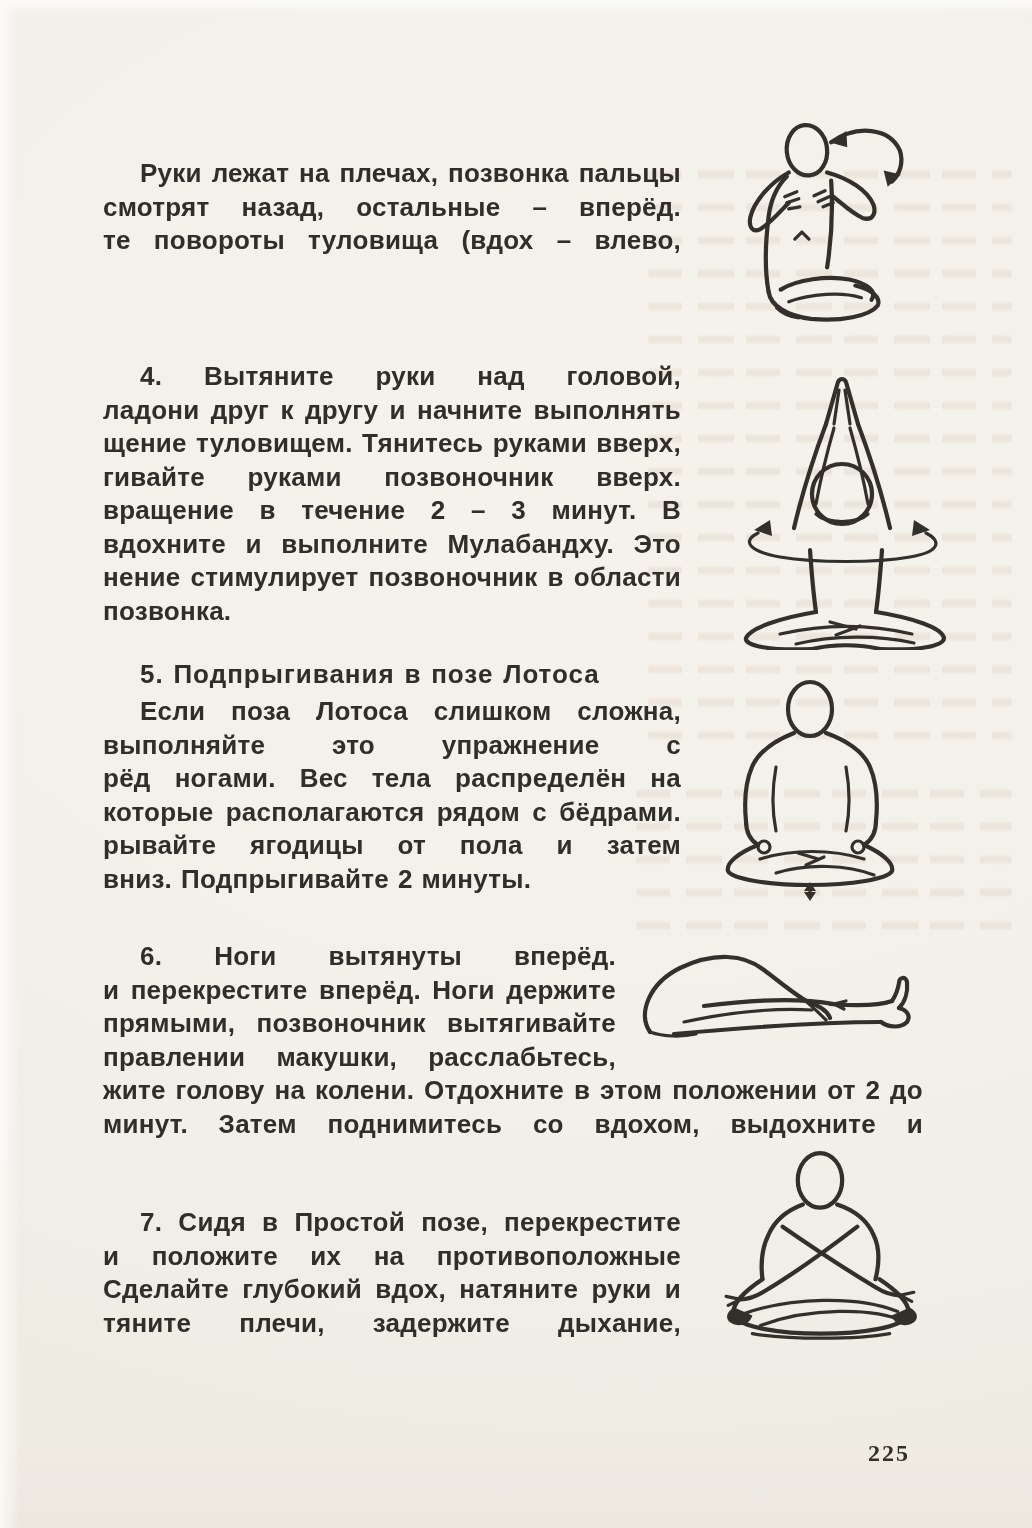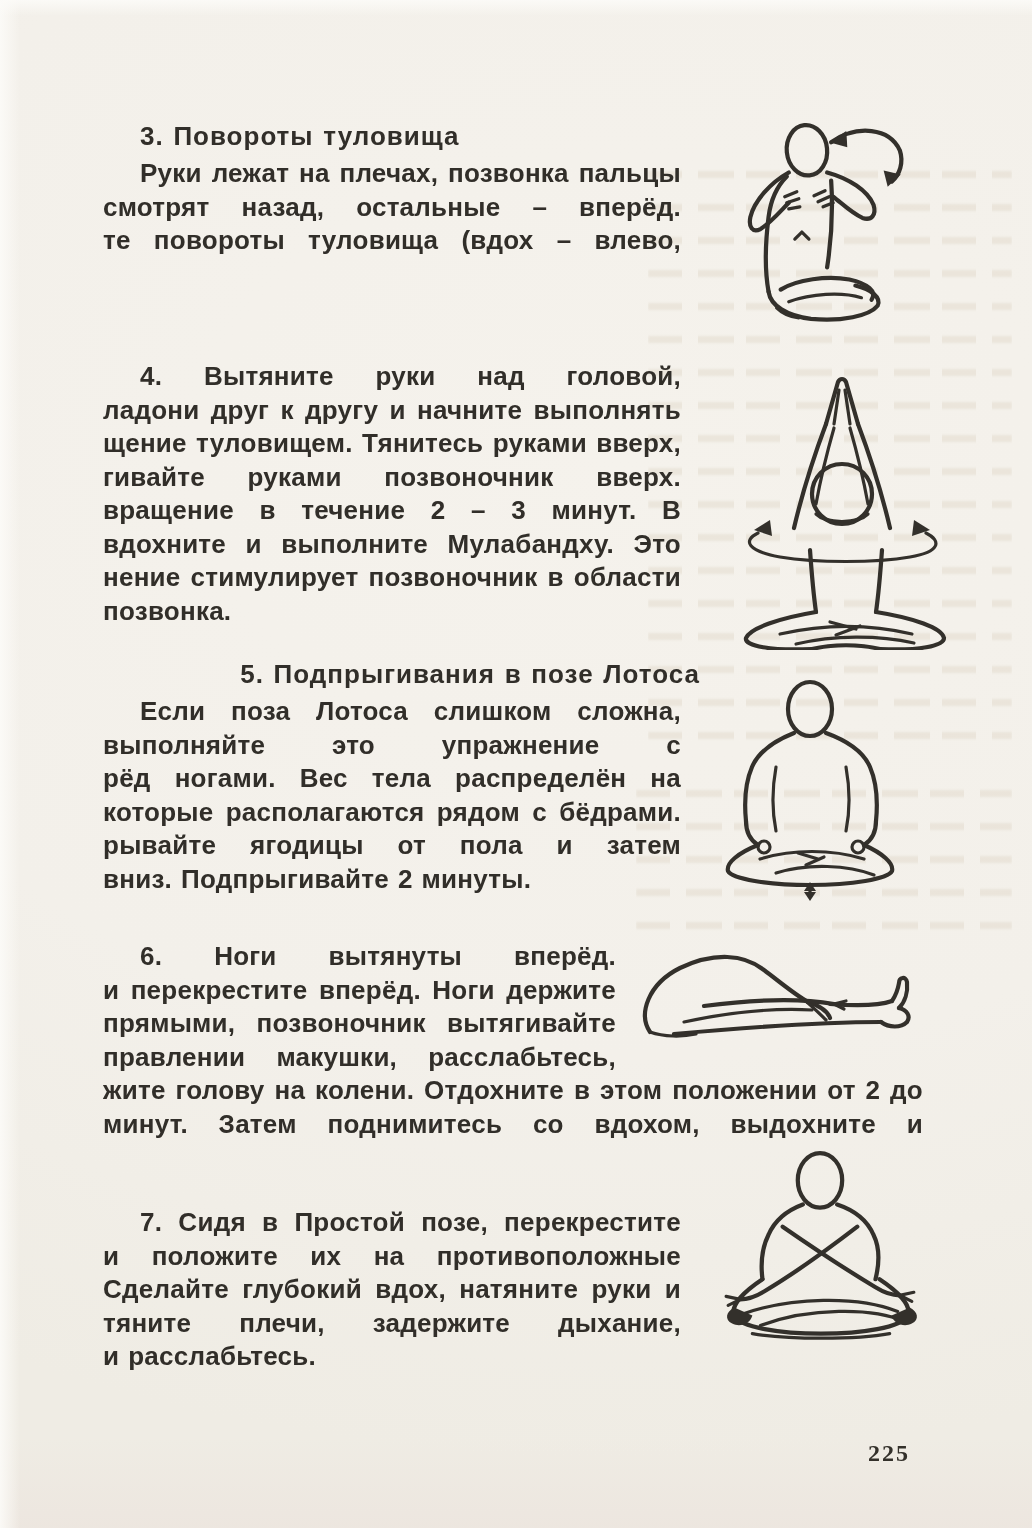--- a/index.html
+++ b/index.html
@@ -42,21 +42,20 @@
   }
 </style>
 </head>
 <body>
 
 <div class="page">
 
   <div class="bleed" style="left:648px; top:162px; width:364px; height:600px;"></div>
   <div class="bleed" style="left:636px; top:772px; width:376px; height:180px;"></div>
 
-  <div class="pblock heading" style="left:140px; top:120px; width:560px;">3. Повороты туловища</div>
   <div class="pblock" style="left:103px; top:157px; width:578px;">
     <div class="pline first">Руки лежат на плечах, позвонка пальцы</div>
     <div class="pline">смотрят назад, остальные – вперёд. Выполняй-</div>
     <div class="pline">те повороты туловища (вдох – влево, выдох –</div>
   </div>
   <div class="figure" style="left:710px; top:120px; width:210px; height:212px;">
     <svg viewBox="0 0 208 210" xmlns="http://www.w3.org/2000/svg">
       <ellipse class="stroke" cx="96" cy="30" rx="20" ry="25" transform="rotate(-6 96 30)"></ellipse>
       <path class="stroke" d="M120,22 C146,4 178,8 188,30 C192,42 188,54 180,61"></path>
       <path class="ink" d="M118,22 L135,11 L136,27 Z"></path>
@@ -102,21 +101,21 @@
       <path class="stroke" d="M168,178 C166,206 164,226 162,240"></path>
       <path class="stroke" d="M102,240 C66,246 36,256 32,266 C30,274 58,279 98,277"></path>
       <path class="stroke" d="M162,240 C200,246 228,256 230,266 C230,274 204,279 166,277"></path>
       <path class="stroke" d="M98,277 C118,272 146,272 166,277"></path>
       <path class="stroke thin" d="M66,262 C110,252 156,252 198,262"></path>
       <path class="stroke thin" d="M82,272 C120,263 164,263 200,271"></path>
       <path class="stroke thin" d="M116,250 l26,7 M146,254 l-24,9"></path>
     </svg>
   </div>
 
-  <div class="pblock heading" style="left:140px; top:658px; width:560px;text-align:right;">5. Подпрыгивания в позе Лотоса</div>
+  <div class="pblock heading" style="left:140px; top:658px; width:560px;">5. Подпрыгивания в позе Лотоса</div>
   <div class="pblock" style="left:103px; top:695px; width:578px;">
     <div class="pline first">Если поза Лотоса слишком сложна, тогда</div>
     <div class="pline">выполняйте это упражнение с вытянутыми впе-</div>
     <div class="pline">рёд ногами. Вес тела распределён на кулаки,</div>
     <div class="pline">которые располагаются рядом с бёдрами. От-</div>
     <div class="pline">рывайте ягодицы от пола и затем бросайте их</div>
     <div class="pline last">вниз. Подпрыгивайте 2 минуты.</div>
   </div>
   <div class="figure" style="left:712px; top:678px; width:200px; height:224px;">
     <svg viewBox="0 0 200 222" xmlns="http://www.w3.org/2000/svg">
@@ -163,21 +162,20 @@
       <path class="stroke thin" d="M20,88 C34,93 52,93 66,90"></path>
       <path class="stroke thin" d="M172,54 C182,62 190,70 196,76"></path>
     </svg>
   </div>
 
   <div class="pblock" style="left:103px; top:1206px; width:578px;">
     <div class="pline first">7. Сидя в Простой позе, перекрестите руки</div>
     <div class="pline">и положите их на противоположные колени.</div>
     <div class="pline">Сделайте глубокий вдох, натяните руки и рас-</div>
     <div class="pline">тяните плечи, задержите дыхание, выдохните</div>
-    <div class="pline last">и расслабьтесь.</div>
   </div>
   <div class="figure" style="left:716px; top:1150px; width:212px; height:222px;">
     <svg viewBox="0 0 210 220" xmlns="http://www.w3.org/2000/svg">
       <ellipse class="stroke" cx="103" cy="30" rx="22" ry="27"></ellipse>
       <path class="stroke" d="M86,54 C70,60 58,70 52,84 C46,96 44,112 46,128"></path>
       <path class="stroke" d="M120,54 C138,60 150,70 156,84 C162,96 162,112 158,128"></path>
       <path class="stroke" d="M66,76 C92,94 128,118 158,136 C166,141 174,144 182,144"></path>
       <path class="stroke thin" d="M182,144 l14,-3 M182,144 l12,6"></path>
       <path class="stroke" d="M140,76 C114,96 78,122 48,140 C40,145 32,148 24,148"></path>
       <path class="stroke thin" d="M24,148 l-14,-3 M24,148 l-12,6"></path>

